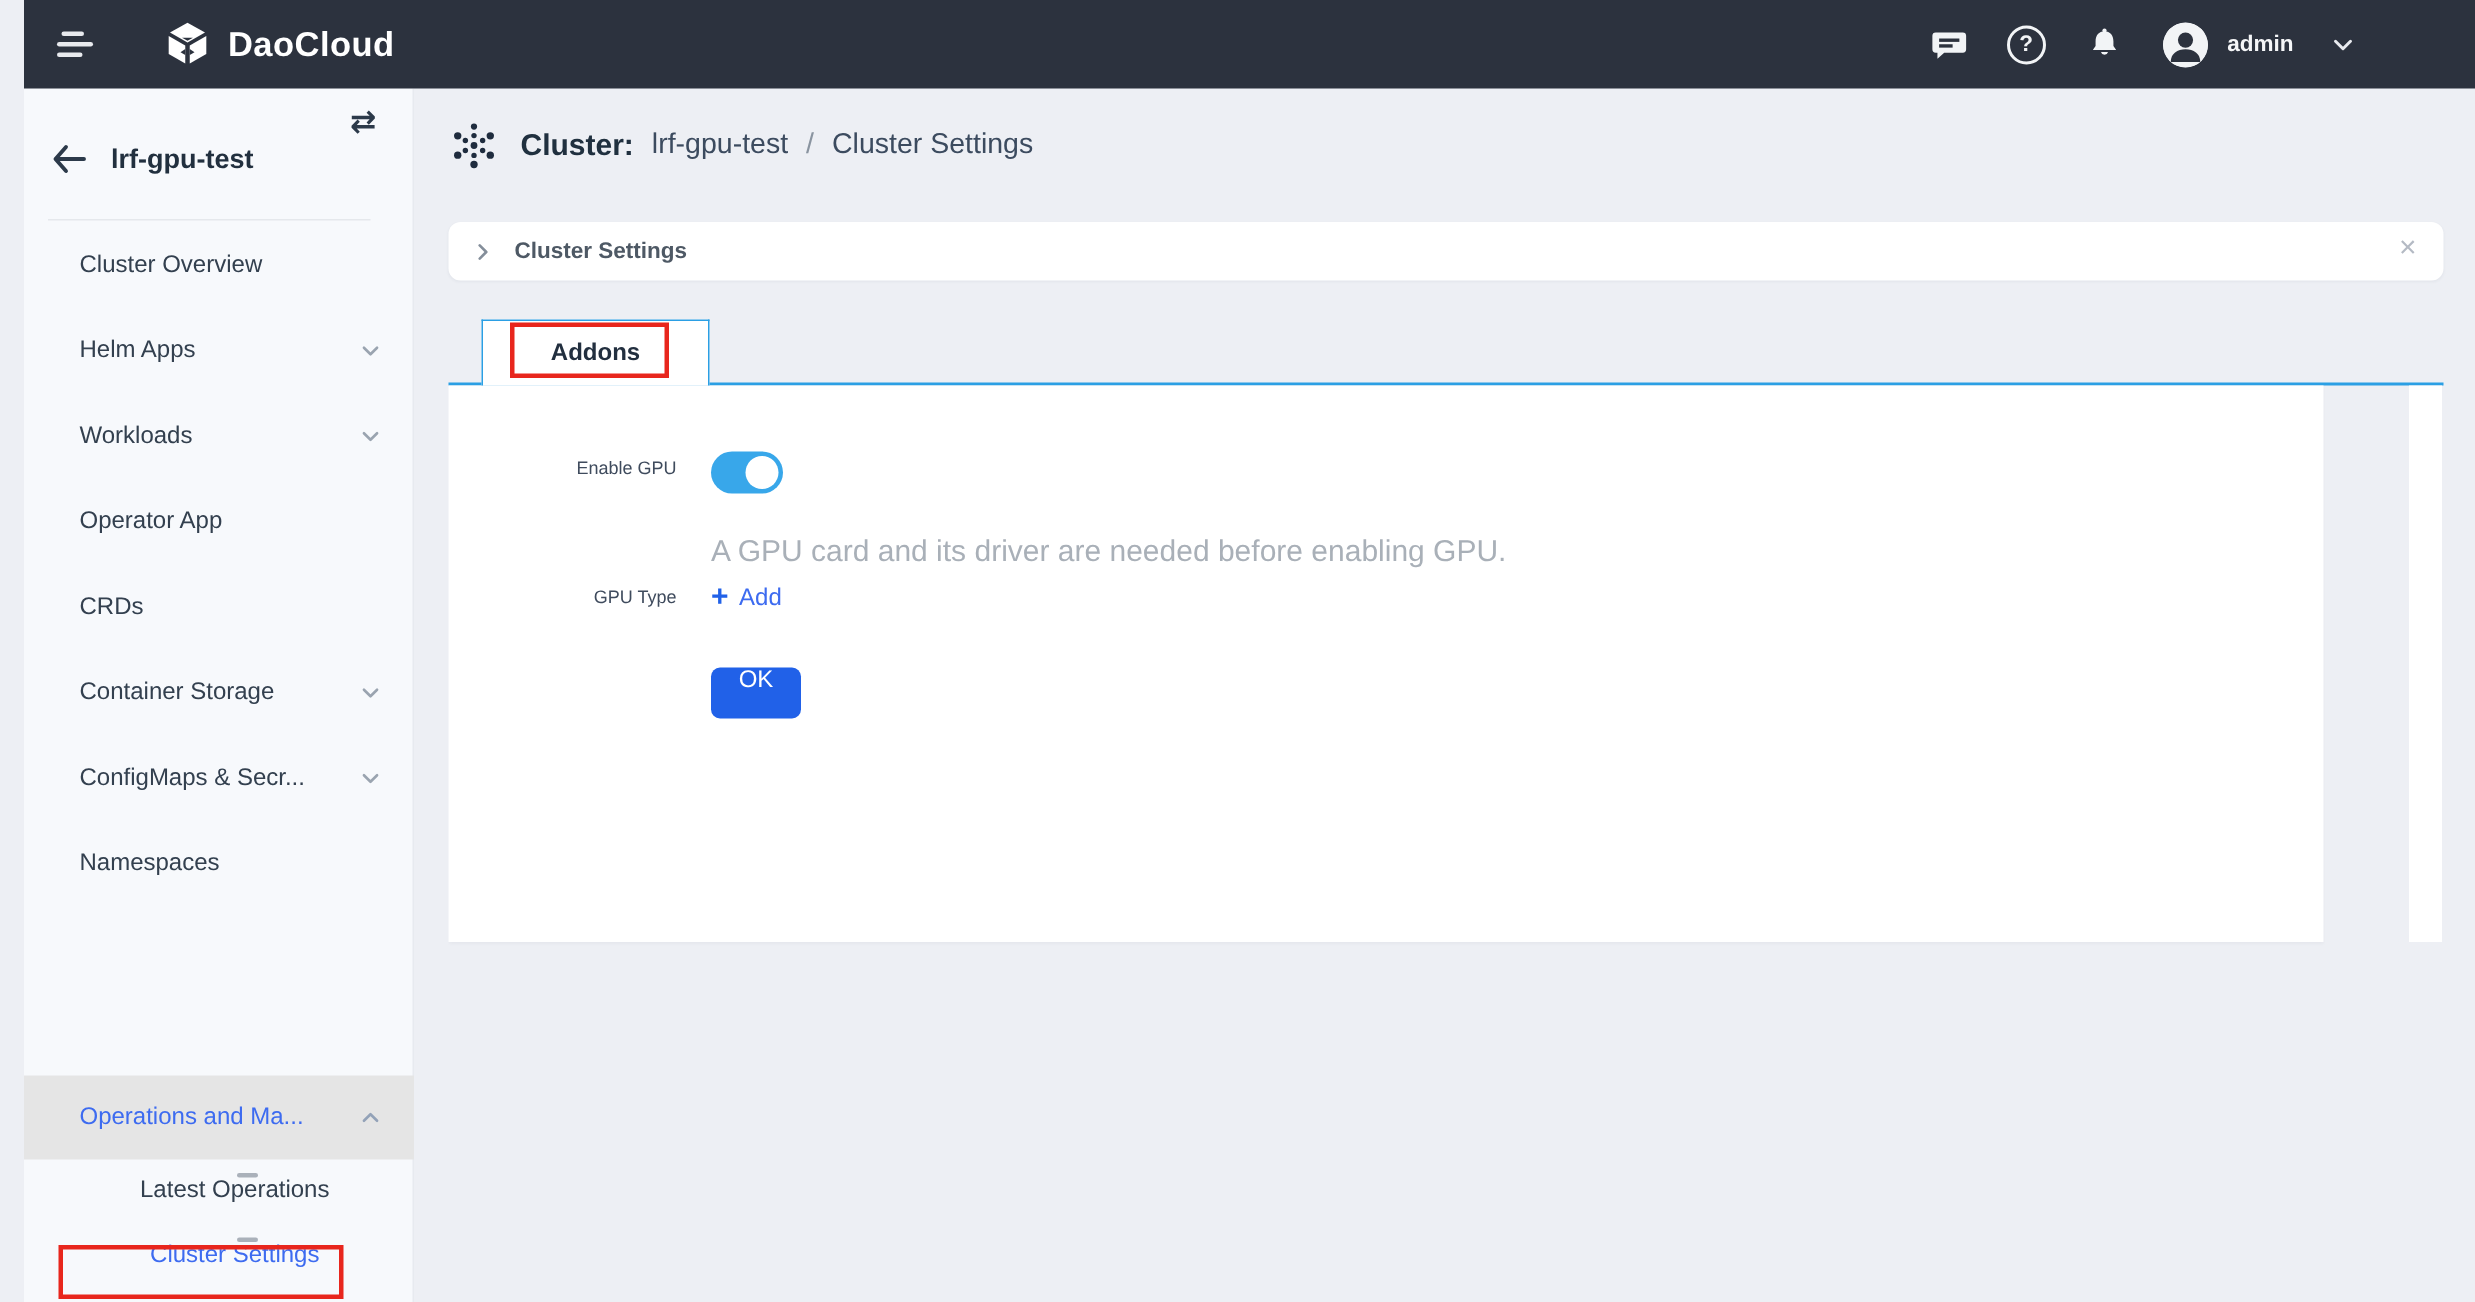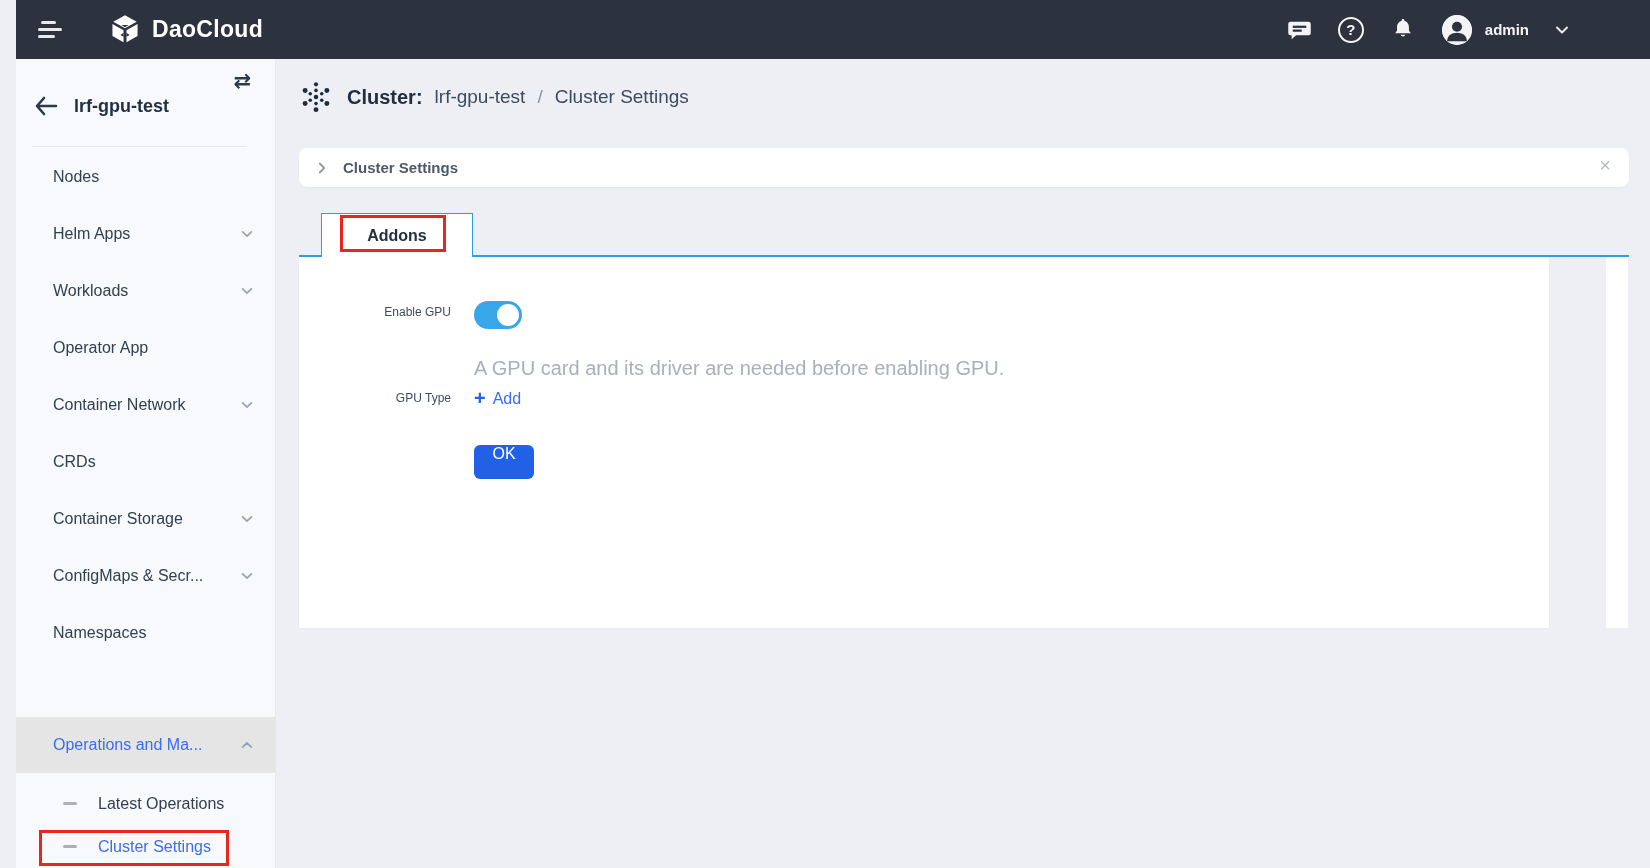--- a/index.html
+++ b/index.html
@@ -49,22 +49,22 @@
     font-size:16px; color:#33404F; cursor:pointer; position:relative;
   }
   .nav-item .chev { position:absolute; right:22px; display:flex; }
   .group-active {
     position:absolute; left:0; top:658px; width:260px; height:56px;
     background:#e5e5e5; display:flex; align-items:center; padding-left:37px;
     font-size:16px; color:#3D6BF0; cursor:pointer;
   }
   .group-active .chev { position:absolute; right:22px; display:flex; }
   .sub-item {
-    position:absolute; left:10px; width:260px; height:43px;
-    display:flex; align-items:center; cursor:pointer; font-size:16px;
+    position:absolute; left:0; width:260px; height:43px;
+    display:flex; align-items:center; cursor:pointer; font-size:16px;flex-direction:column;
   }
   .sub-item .dash { width:14px; height:3px; border-radius:2px; background:#AAB1BA; margin-left:37px; }
   .sub-item .sub-label { margin-left:21px; }
   .sub-latest { top:723px; color:#33404F; }
   .sub-cluster { top:766px; color:#3D6BF0; }
   .red-box-sidebar {
     position:absolute; left:23px; top:771px; width:190px; height:36px;
     border:3px solid #E8261D; z-index:5; pointer-events:none;
   }
   
@@ -212,48 +212,40 @@
           <path d="M10 2 L3 10 L10 18 M3 10 H22" fill="none" stroke="#2C3A4A" stroke-width="2.6" stroke-linecap="round" stroke-linejoin="round"></path>
         </svg>
       </span>
       <span class="side-title">lrf-gpu-test</span>
     </div>
     <span class="refresh-btn">⇄</span>
     <div class="side-divider"></div>
 
     <nav class="nav">
       <div class="nav-item">
-          <span>Nodes</span>
+          <span>Cluster Overview</span>
         </div>
       <div class="nav-item">
           <span>Helm Apps</span>
         <span class="chev">
             <svg width="14" height="14" viewBox="0 0 16 16">
               <polyline points="3,5.5 8,10.5 13,5.5" fill="none" stroke="#9AA4B0" stroke-width="2" stroke-linecap="round" stroke-linejoin="round"></polyline>
             </svg>
           </span>
         </div>
       <div class="nav-item">
           <span>Workloads</span>
         <span class="chev">
             <svg width="14" height="14" viewBox="0 0 16 16">
               <polyline points="3,5.5 8,10.5 13,5.5" fill="none" stroke="#9AA4B0" stroke-width="2" stroke-linecap="round" stroke-linejoin="round"></polyline>
             </svg>
           </span>
         </div>
       <div class="nav-item">
           <span>Operator App</span>
-        </div>
-      <div class="nav-item">
-          <span>Container Network</span>
-        <span class="chev">
-            <svg width="14" height="14" viewBox="0 0 16 16">
-              <polyline points="3,5.5 8,10.5 13,5.5" fill="none" stroke="#9AA4B0" stroke-width="2" stroke-linecap="round" stroke-linejoin="round"></polyline>
-            </svg>
-          </span>
         </div>
       <div class="nav-item">
           <span>CRDs</span>
         </div>
       <div class="nav-item">
           <span>Container Storage</span>
         <span class="chev">
             <svg width="14" height="14" viewBox="0 0 16 16">
               <polyline points="3,5.5 8,10.5 13,5.5" fill="none" stroke="#9AA4B0" stroke-width="2" stroke-linecap="round" stroke-linejoin="round"></polyline>
             </svg>

